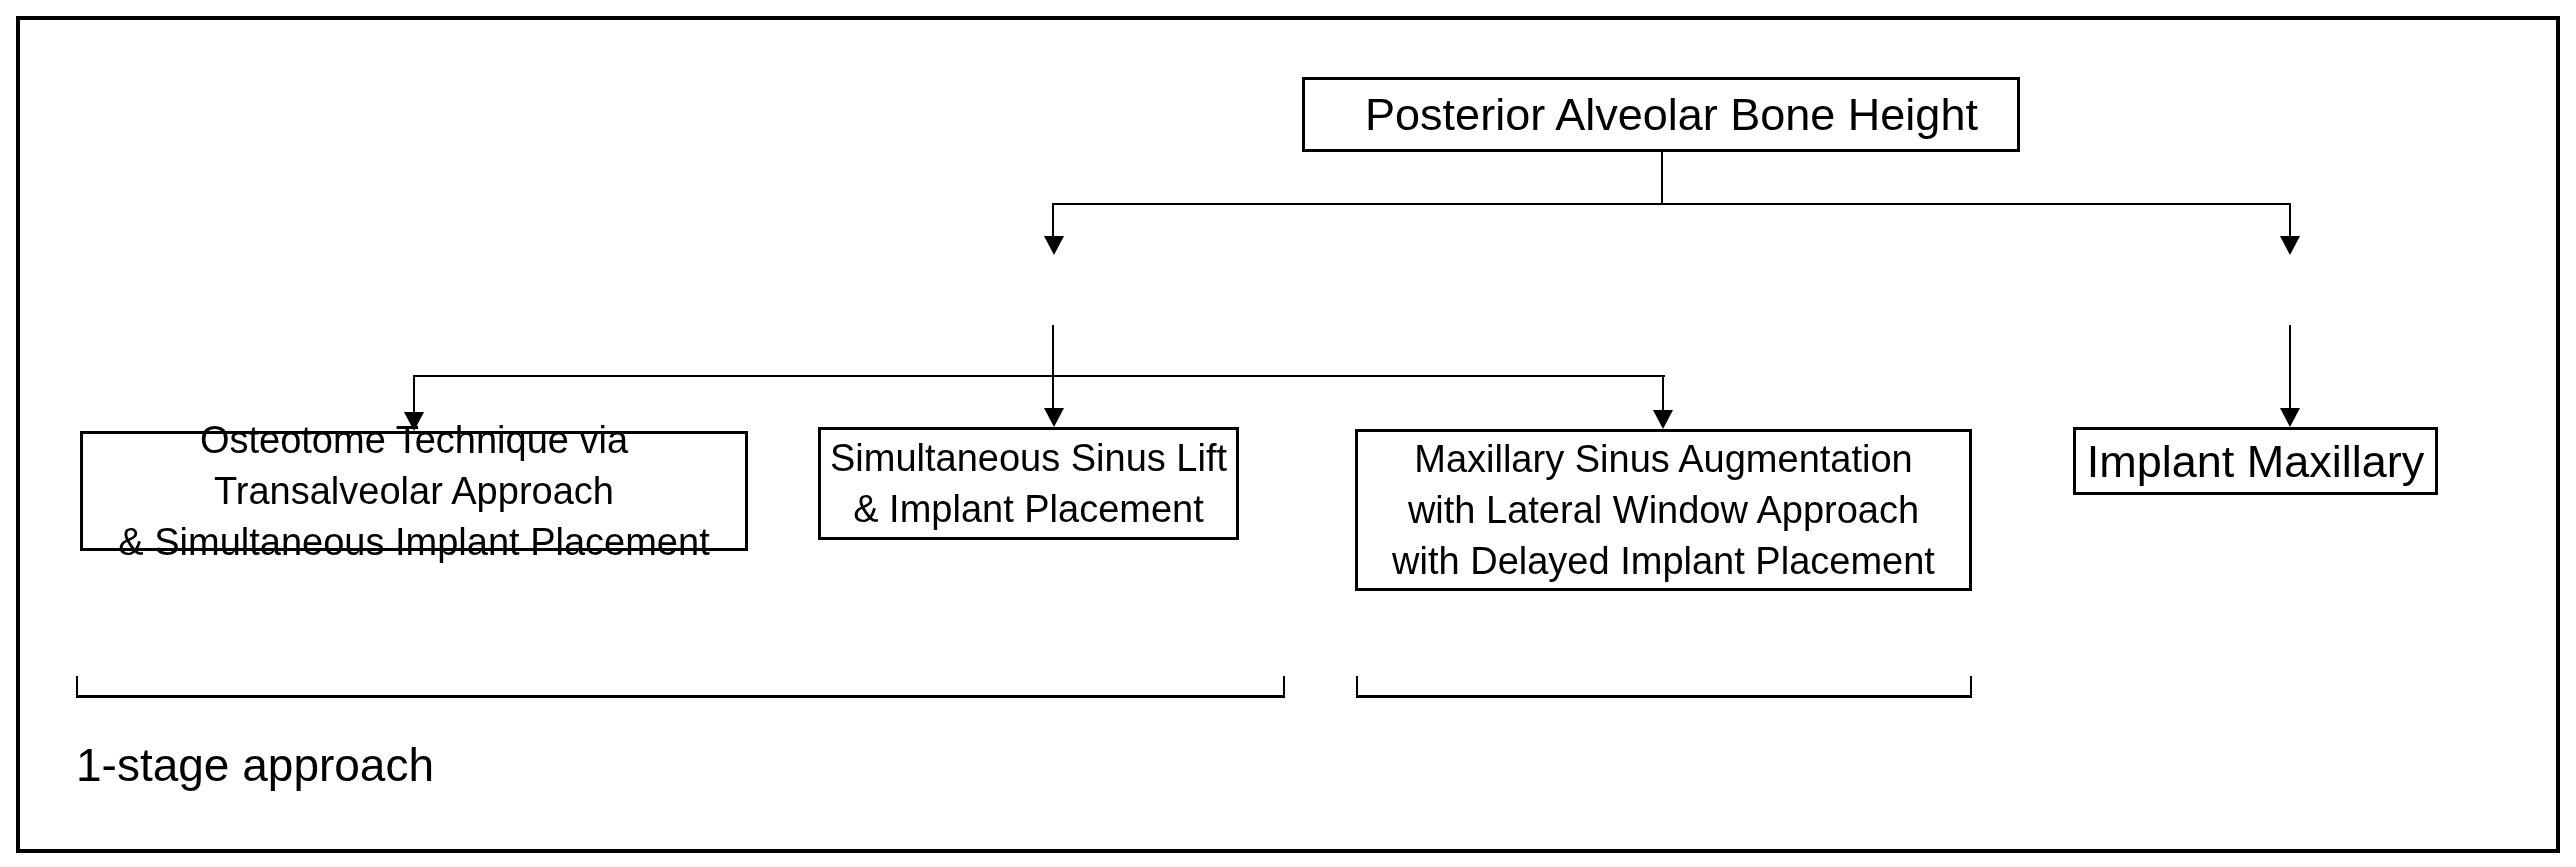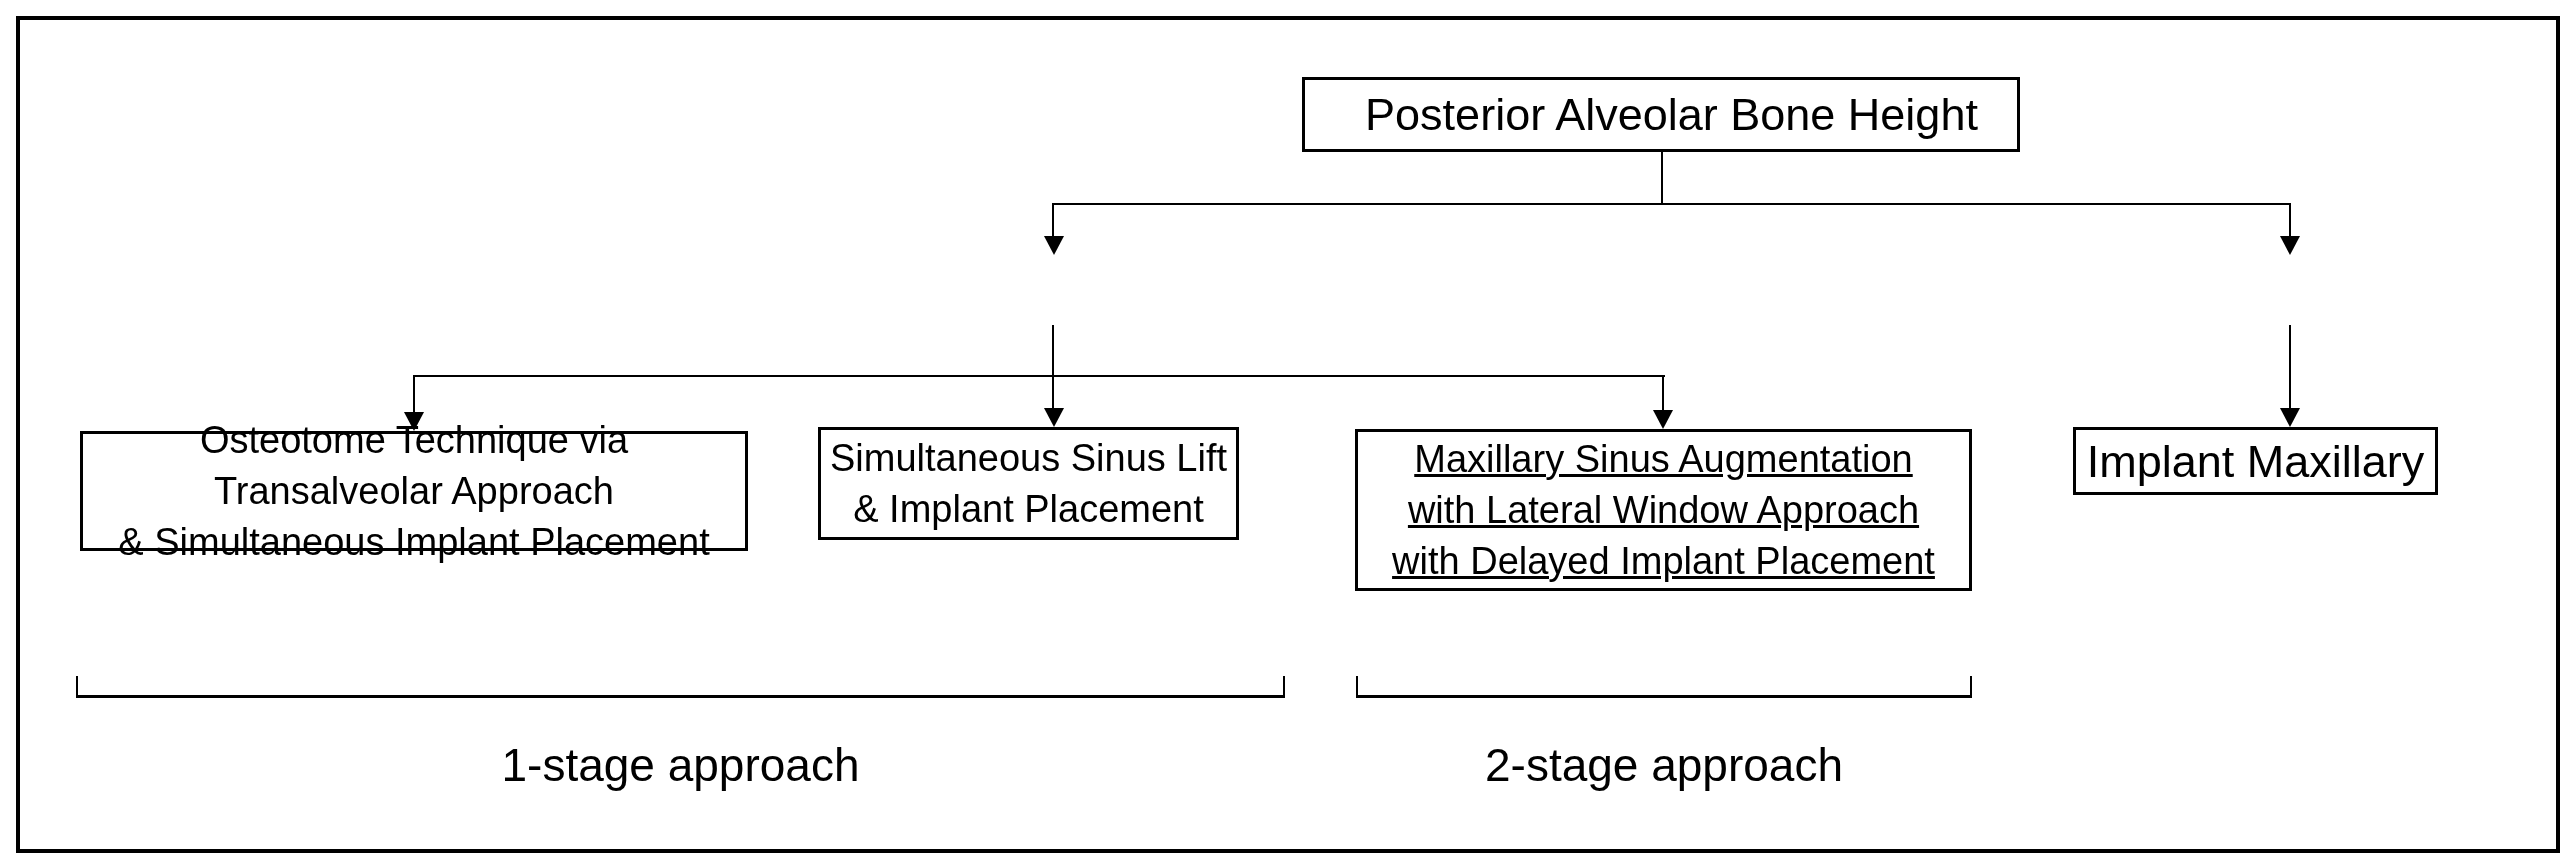--- a/index.html
+++ b/index.html
@@ -52,21 +52,20 @@
   .bracket {
     position: absolute;
     height: 22.4px;
     box-sizing: border-box;
     border-left: 2.4px solid #000000;
     border-right: 2.4px solid #000000;
     border-bottom: 3.2px solid #000000;
   }
   .group-label {
     position: absolute;
-    text-align: center;
     font-size: 46px;
     line-height: 56px;
     color: #000000;
   }
 </style>
 </head>
 <body>
 
 <div class="canvas">
 
@@ -108,30 +107,29 @@
     <div class="node-label font-md">Osteotome Technique via
 Transalveolar Approach
 &amp; Simultaneous Implant Placement</div>
   </div>
 
   <div class="node" style="left:818px; top:427px; width:421px; height:113px;text-align:center;">
     <div class="node-label font-md">Simultaneous Sinus Lift
 &amp; Implant Placement</div>
   </div>
 
-  <div class="node" style="left:1355px; top:429px; width:617px; height:162px;text-decoration:underline;">
+  <div class="node" style="left:1355px; top:429px; width:617px; height:162px;">
     <div class="node-label font-md">Maxillary Sinus Augmentation
 with Lateral Window Approach
 with Delayed Implant Placement</div>
   </div>
 
   <div class="node" style="left:2073px; top:427px; width:365px; height:68px;">
     <div class="node-label font-lg">Implant Maxillary</div>
   </div>
 
   <div class="bracket" style="left:76px; top:676px; width:1209px;"></div>
   <div class="group-label" style="left:76px; top:737px; width:1209px;">1-stage approach</div>
 
   <div class="bracket" style="left:1356px; top:676px; width:616px;"></div>
-  <div class="group-label" style="left:1356px; top:737px; width:616px;">2-stage approach</div>
 
 </div>
 
 
 </body></html>

